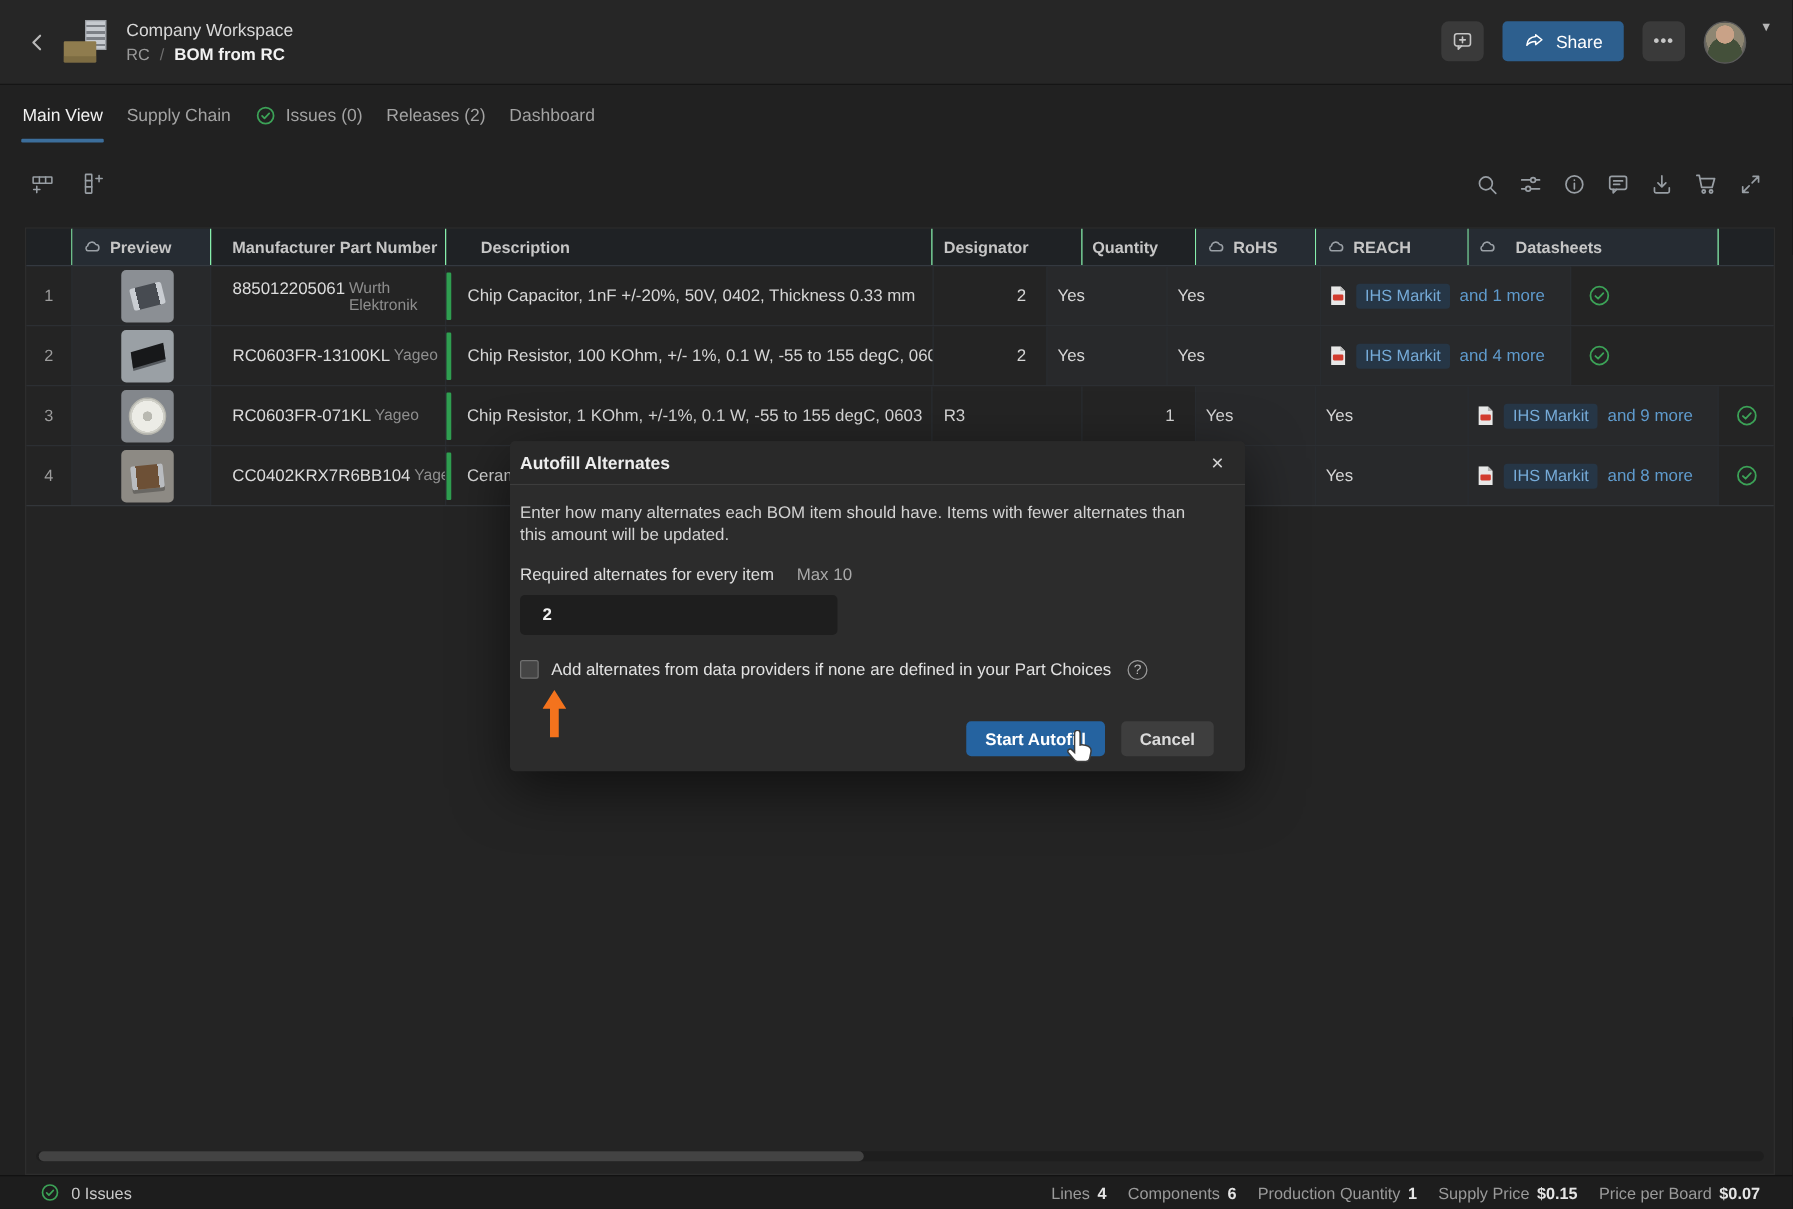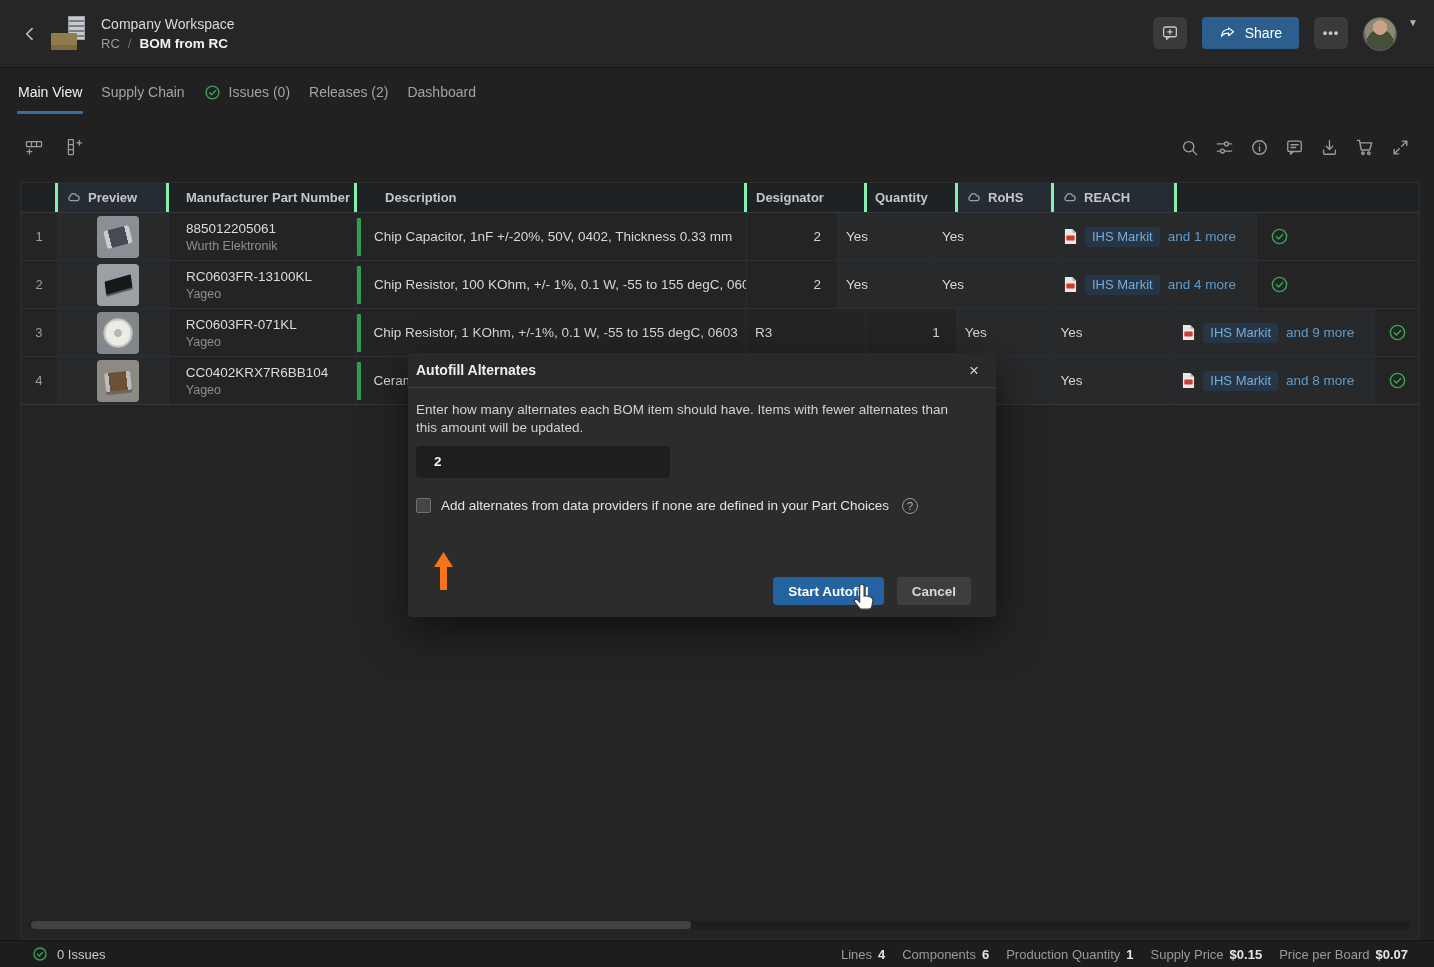--- a/index.html
+++ b/index.html
@@ -55,39 +55,39 @@
     align-items:center;padding:0 24px}
   .tool-left{display:flex;gap:19px}
   .tool-right{margin-left:auto;display:flex;gap:16px}
   .tool-icon{color:#989ea4;cursor:pointer;display:flex;align-items:center;justify-content:center}
 
   
   .table{position:absolute;left:20px;top:182px;width:1400px;height:758px;background:#242424;
     border:1px solid #2d2d2d;display:flex;flex-direction:column}
   .thead{display:flex;height:30px;background:#1f2225;border-bottom:1px solid #343940;flex:none}
   .th{display:flex;align-items:center;font-size:13px;font-weight:700;color:#c6c6c6;
-    border-right:3px solid #86efac;padding-left:8px}
+    border-right:1px solid #86efac;padding-left:8px}
   .th.cloudcol{background:#262c33}
   .th .cloud{color:#9aa0a6;margin-right:7px;flex:none}
   .trow{display:flex;height:48px;border-bottom:1px solid #2c2f33;flex:none;cursor:pointer}
   .td{display:flex;align-items:center;font-size:13.5px;color:#d6d6d6;
     border-right:1px solid #292c30;padding-left:8px;overflow:hidden}
   .td.cloudcell{background:rgba(130,165,200,0.045)}
   .c-num{width:37px;justify-content:center;padding:0;color:#9d9d9d;font-size:13px}
   .c-preview{width:111px}
   .c-mpn{width:188px;padding-left:17px}
   .c-desc{width:390px;padding-left:0}
   .c-des{width:120px;padding-left:9px}
   .c-qty{width:91px;padding-left:8px}
   .td.c-qty{justify-content:flex-end;padding-right:16px}
   .c-rohs{width:96px}
   .c-reach{width:123px}
   .c-ds{width:200px;gap:8px;padding-left:7px}
   .c-status{width:44px;justify-content:center;padding:0;border-right:none}
-  .mpn-wrap{display:flex;flex-direction:column;justify-content:center;gap:3px}
+  .mpn-wrap{display:flex;flex-direction:row;justify-content:center;gap:3px}
   .mpn{font-size:13.5px;color:#dcdcdc;white-space:nowrap}
   .mfr{font-size:12.5px;color:#8e8e8e}
   .gbar{width:4px;height:38px;background:#2f9e50;border-radius:1px;margin-right:13px;flex:none}
   .desc-text{white-space:nowrap}
   .thumb{width:42px;height:42px;border-radius:4px;position:relative;overflow:hidden;
     margin-left:31px;flex:none;cursor:pointer}
   .thumb>i{position:absolute;display:block}
   .t-cap-gray{background:#8b8f94}
   .t-cap-gray>i{left:8px;top:12px;width:26px;height:18px;border-radius:2px;transform:rotate(-14deg);
     background:linear-gradient(90deg,#c9cdd2 0 17%,#474b51 17% 83%,#c9cdd2 83%)}
@@ -324,20 +324,28 @@
         <span>RoHS</span>
       </div>
       <div class="th c-reach cloudcol">
         <span class="cloud">
           <svg width="15" height="15" viewBox="0 0 24 24" fill="none" stroke="currentColor" stroke-width="2" stroke-linejoin="round">
               <path d="M7 17h10a4 4 0 100-8 5.5 5.5 0 00-10.4 1.7A3.3 3.3 0 007 17z"></path>
             </svg>
         </span>
         <span>REACH</span>
       </div>
+      <div class="th c-ds cloudcol">
+        <span class="cloud">
+          <svg width="15" height="15" viewBox="0 0 24 24" fill="none" stroke="currentColor" stroke-width="2" stroke-linejoin="round">
+              <path d="M7 17h10a4 4 0 100-8 5.5 5.5 0 00-10.4 1.7A3.3 3.3 0 007 17z"></path>
+            </svg>
+        </span>
+        <span>Datasheets</span>
+      </div>
       <div class="th c-status"></div>
     </div>
 
     <div class="trow">
       <div class="td c-num">1</div>
       <div class="td c-preview cloudcell">
         <div class="thumb t-cap-gray">
             <i></i>
           </div>
       </div>
@@ -540,20 +548,24 @@
     </div>
   </div>
 
   <div class="modal">
     <div class="modal-header">
       <span class="modal-title">Autofill Alternates</span>
       <span class="modal-close">×</span>
     </div>
     <div class="modal-body">
       <div class="modal-text">Enter how many alternates each BOM item should have. Items with fewer alternates than this amount will be updated.</div>
+      <div class="input-row">
+        <span class="input-label">Required alternates for every item</span>
+        <span class="input-hint">Max 10</span>
+      </div>
       <input class="alt-input" type="text" value="2" style="">
       <div class="checkbox-row">
         <span class="checkbox"></span>
         <span class="checkbox-label">Add alternates from data providers if none are defined in your Part Choices</span>
         <span class="help-icon">?</span>
       </div>
     </div>
     <div class="modal-actions">
       <button class="btn btn-primary">Start Autofill</button>
       <button class="btn btn-secondary">Cancel</button>

